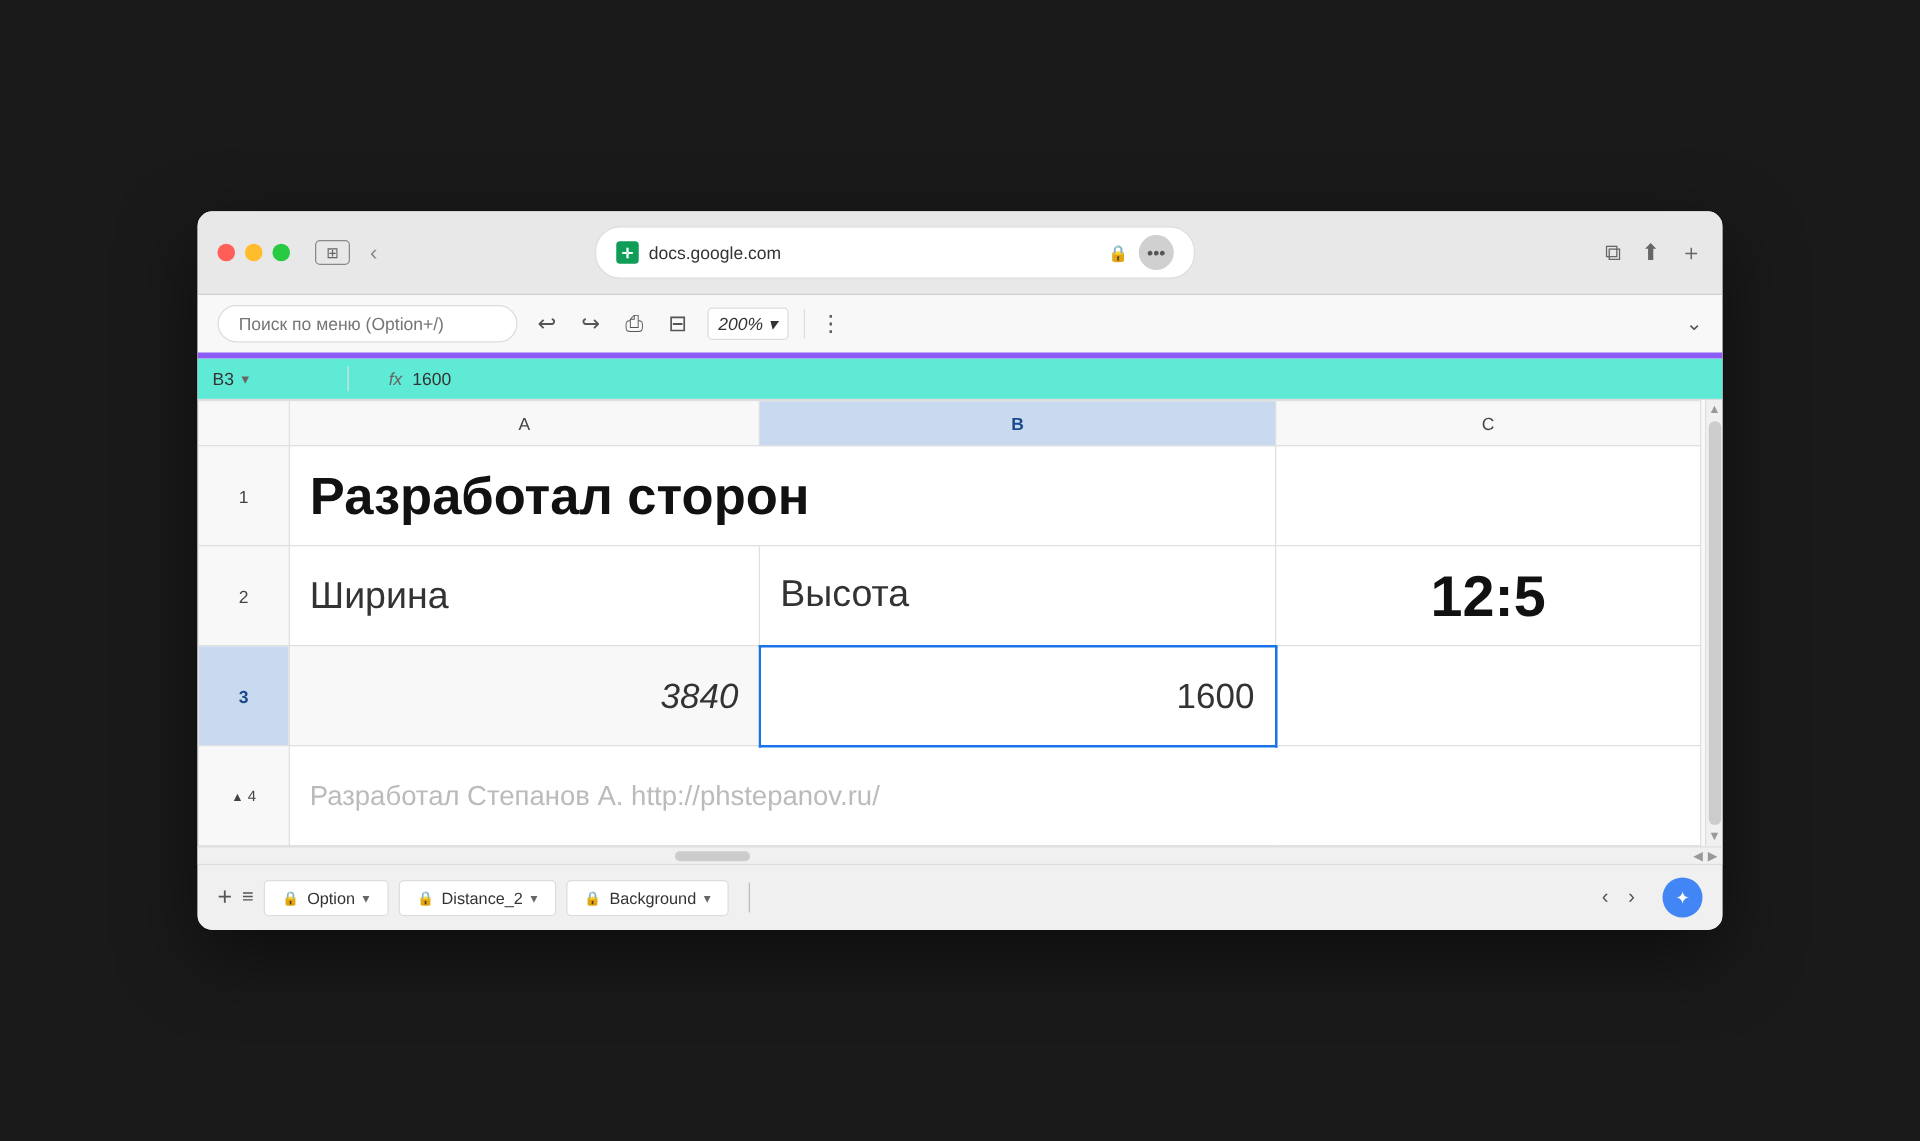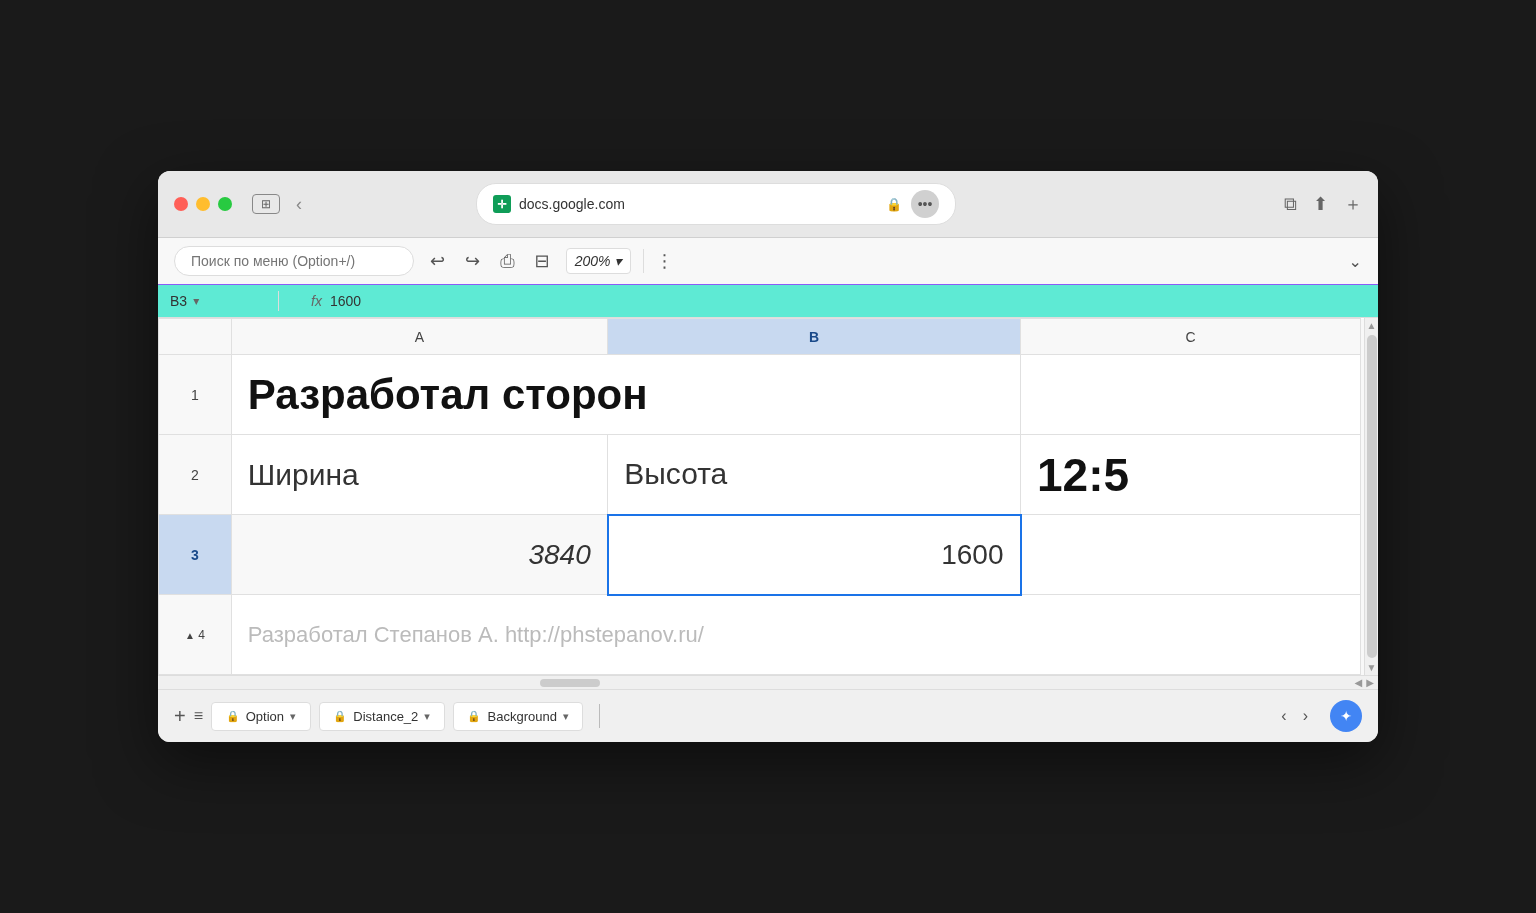--- a/index.html
+++ b/index.html
@@ -122,21 +122,21 @@
       color: #666;
       cursor: pointer;
     }
     
     .toolbar {
       background: #f8f8f8;
       padding: 8px 16px;
       display: flex;
       align-items: center;
       gap: 12px;
-      border-bottom: 1px solid #8b5cf6;
+      border-bottom: 5px solid #8b5cf6;
     }
     .search-box {
       background: white;
       border: 1px solid #ddd;
       border-radius: 20px;
       padding: 6px 16px;
       font-size: 14px;
       color: #aaa;
       width: 240px;
       outline: none;
@@ -288,21 +288,21 @@
     .cell-label {
       font-size: 30px;
       color: #333;
       padding: 8px 16px;
     }
     
     .cell-ratio {
       font-size: 46px;
       font-weight: 900;
       color: #111;
-      text-align: left;
+      text-align: center;
       padding: 0 16px;
     }
     
     .cell-value {
       font-size: 28px;
       color: #333;
       text-align: right;
       padding: 8px 16px;
     }
     .cell-selected {

